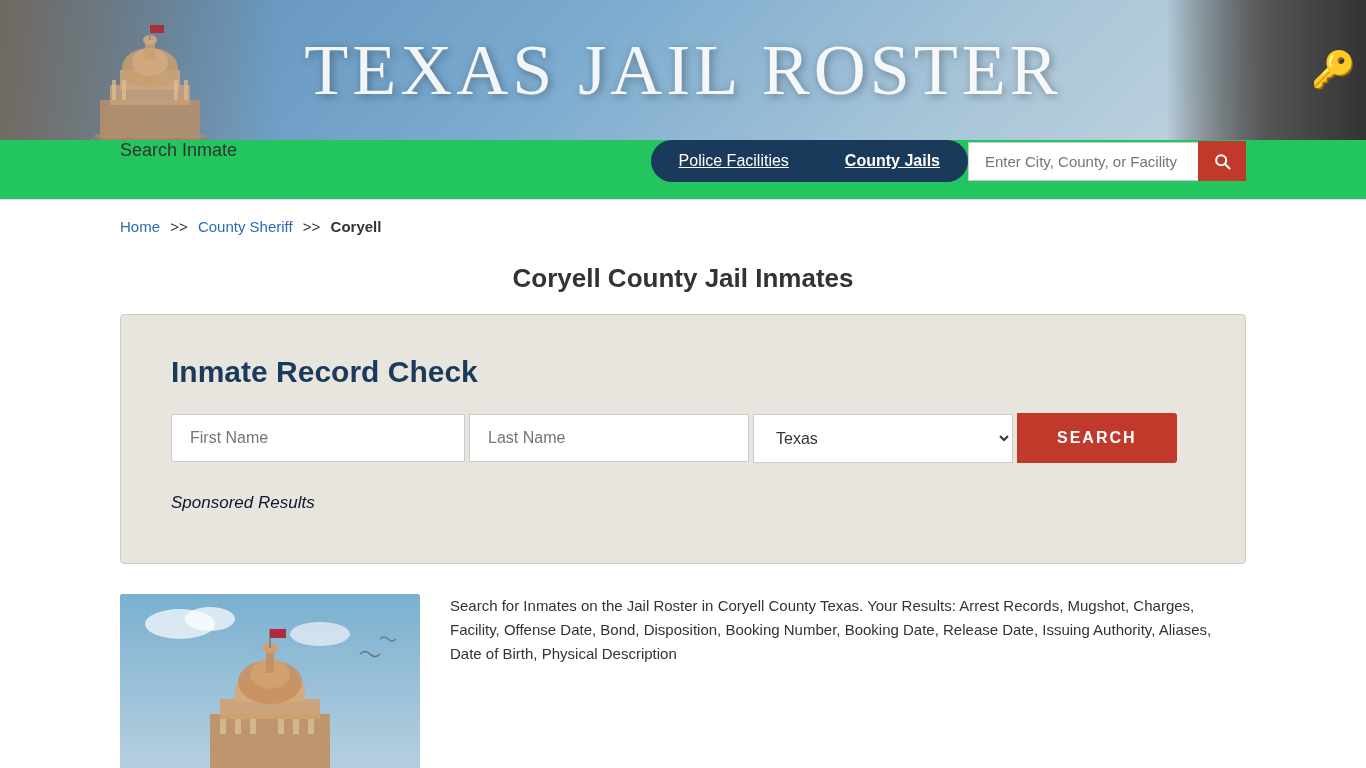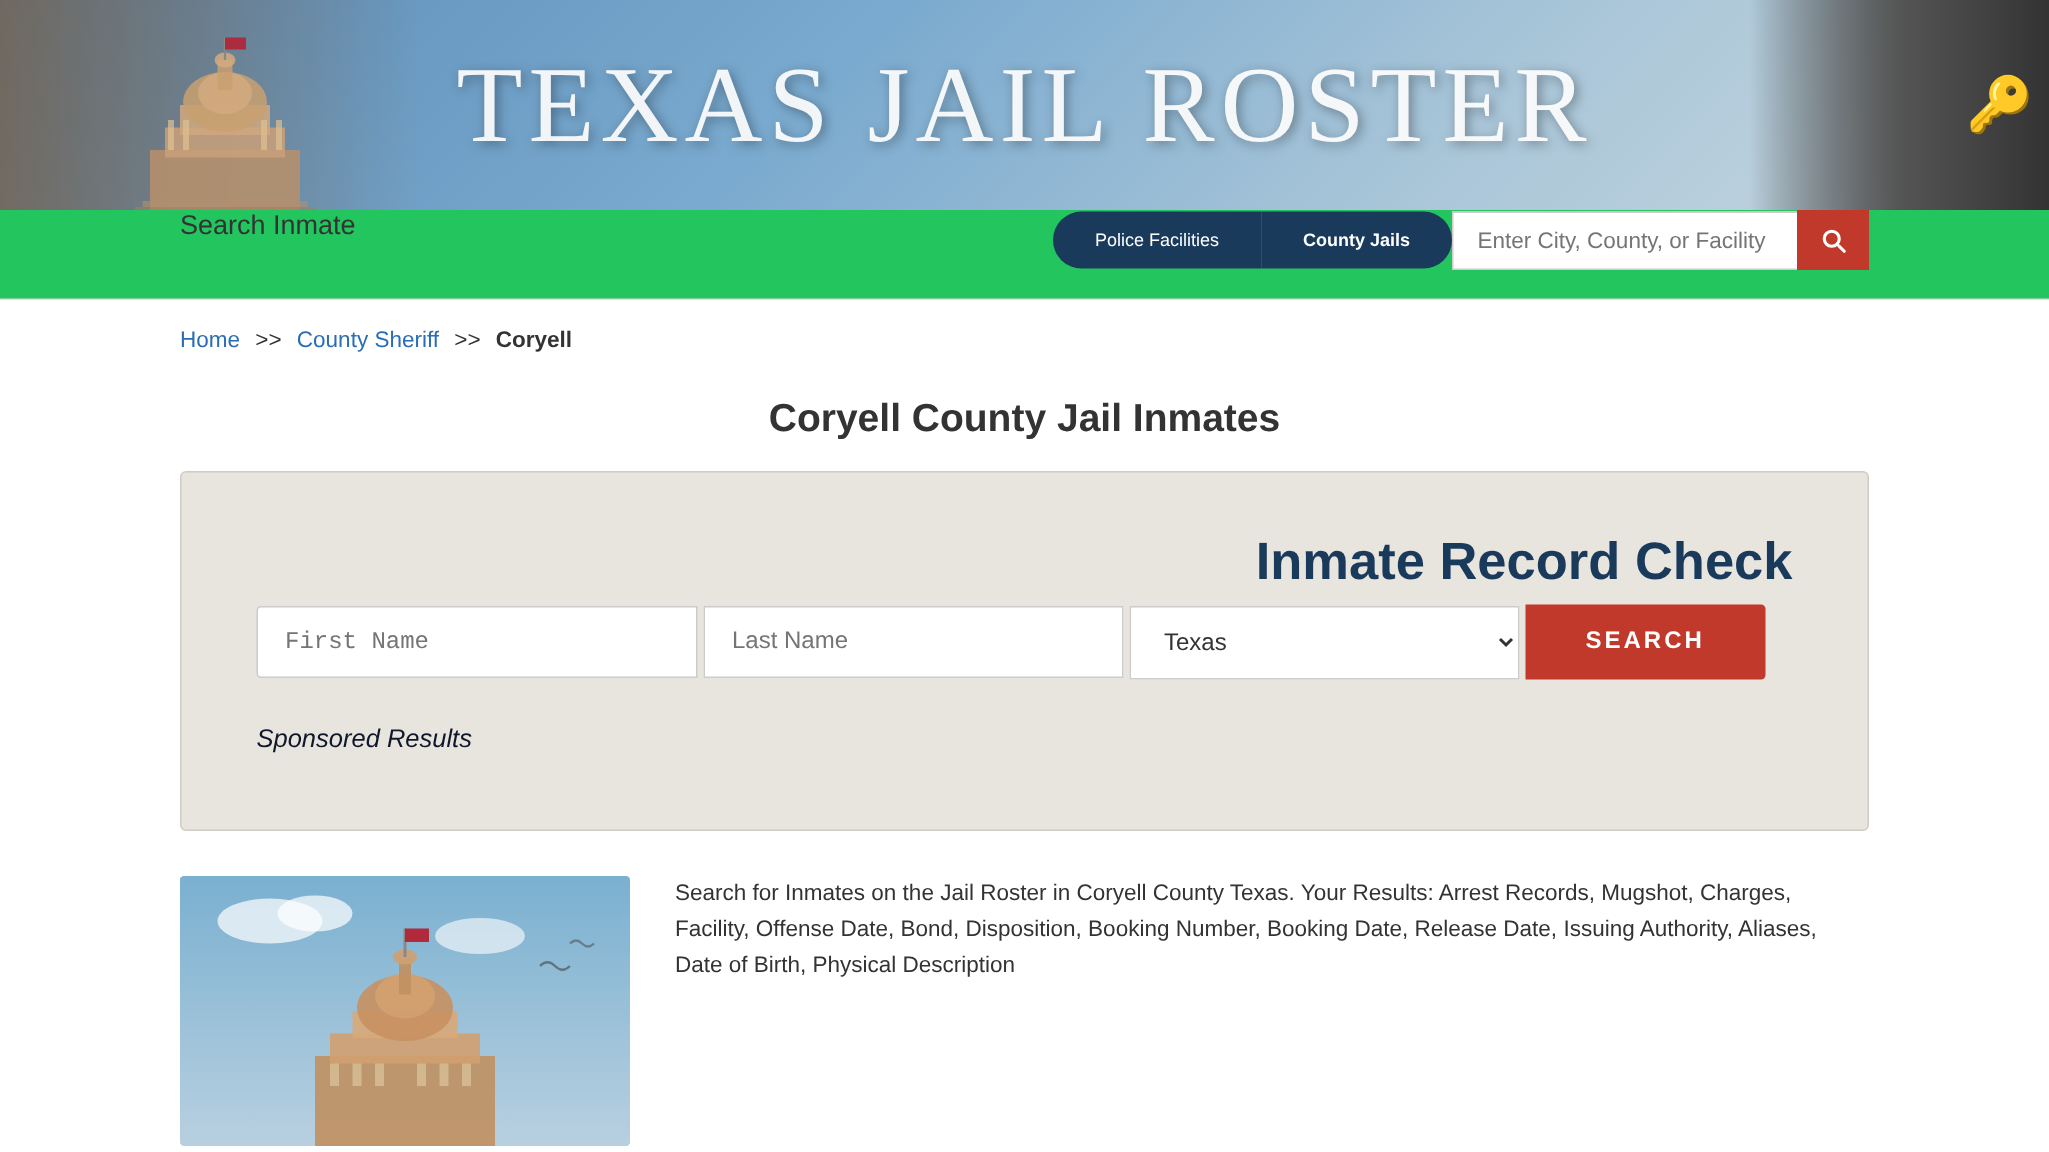--- a/index.html
+++ b/index.html
@@ -79,25 +79,26 @@
       color: #333;
       font-family: Arial, sans-serif;
     }
     .nav-right {
       display: flex;
       align-items: center;
       gap: 0;
     }
     .nav-btn {
       padding: 12px 28px;
-      font-size: 12px;
+      font-size: 16px;
       cursor: pointer;
       border: none;
       font-family: Arial, sans-serif;
       font-weight: 500;
+      text-decoration: underline;
     }
     .nav-btn-police {
       background: #1a3a5c;
       color: #fff;
       border-radius: 25px 0 0 25px;
     }
     .nav-btn-county {
       background: #1a3a5c;
       color: #fff;
       border-radius: 0 25px 25px 0;
@@ -164,26 +165,26 @@
 
     
     .record-check-box {
       background: #e8e4de;
       border: 1px solid #d0cbc3;
       border-radius: 4px;
       padding: 40px 50px 50px;
       margin-bottom: 30px;
     }
     .record-check-title {
-      text-align: right;
-      font-size: 35px;
+      text-align: left;
+      font-size: 30px;
       font-family: Arial, sans-serif;
       font-weight: bold;
       color: #1a3a5c;
-      margin-bottom: 8px;
+      margin-bottom: 24px;
     }
     .record-check-subtitle {
       text-align: center;
       font-size: 16px;
       color: #555;
       font-family: Arial, sans-serif;
       margin-bottom: 40px;
     }
     .search-form-row {
       display: flex;
@@ -197,21 +198,20 @@
       border: 1px solid #ccc;
       background: #fff;
       font-family: Arial, sans-serif;
       color: #aaa;
       outline: none;
     }
     .form-input-first {
       width: 294px;
       border-radius: 3px 0 0 3px;
       margin-right: 4px;
-      font-family: Liberation Mono, monospace;
     }
     .form-input-last {
       width: 280px;
       margin-right: 4px;
     }
     .form-select {
       padding: 14px 18px;
       font-size: 16px;
       border: 1px solid #ccc;
       background: #fff;

